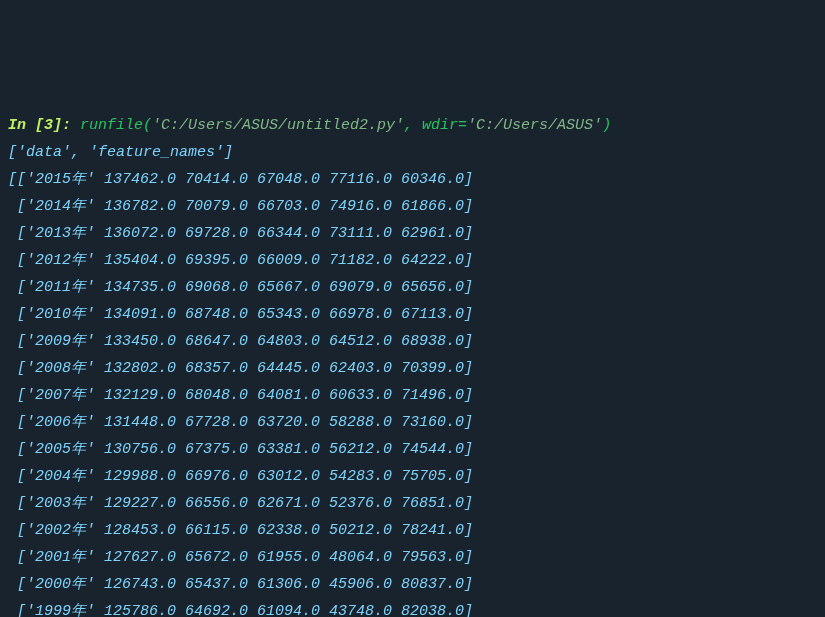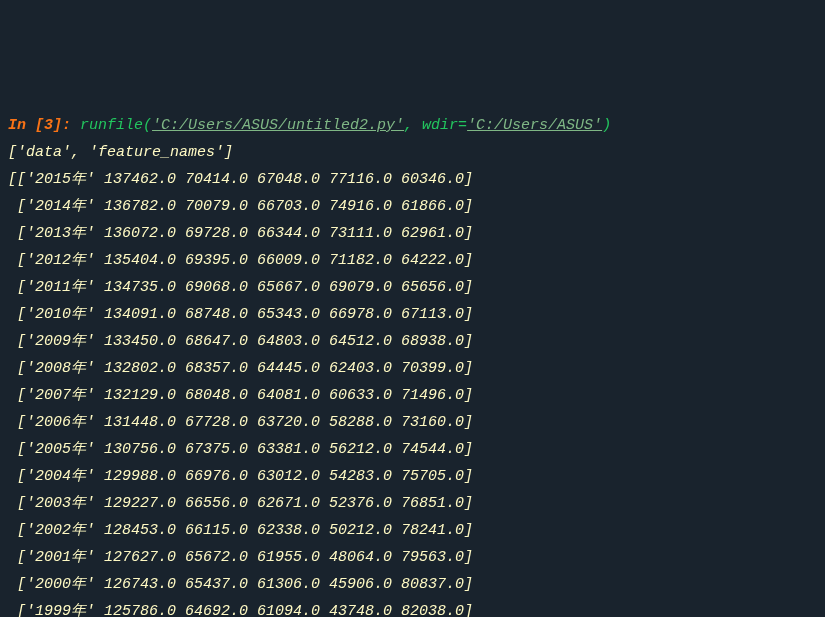--- a/index.html
+++ b/index.html
@@ -14,33 +14,32 @@
       color: #d4d4d4;
       padding: 4px 8px;
       line-height: 1.8;
       font-style: italic;
       white-space: pre;
       width: 825px;
       height: 617px;
       overflow: hidden;
     }
     .prompt-in {
-      color: #f97316;
+      color: #bef264;
       font-weight: bold;
       text-align: center;
     }
     .code-text {
       color: #22c55e;
     }
     .string-lit {
       color: #7fb785;
-      text-decoration: underline;
     }
     .output {
-      color: #fef9c3;
+      color: #7dd3fc;
     }
     .line {
       display: block;
     }
   </style>
 </head>
 <body>
 
 
 

